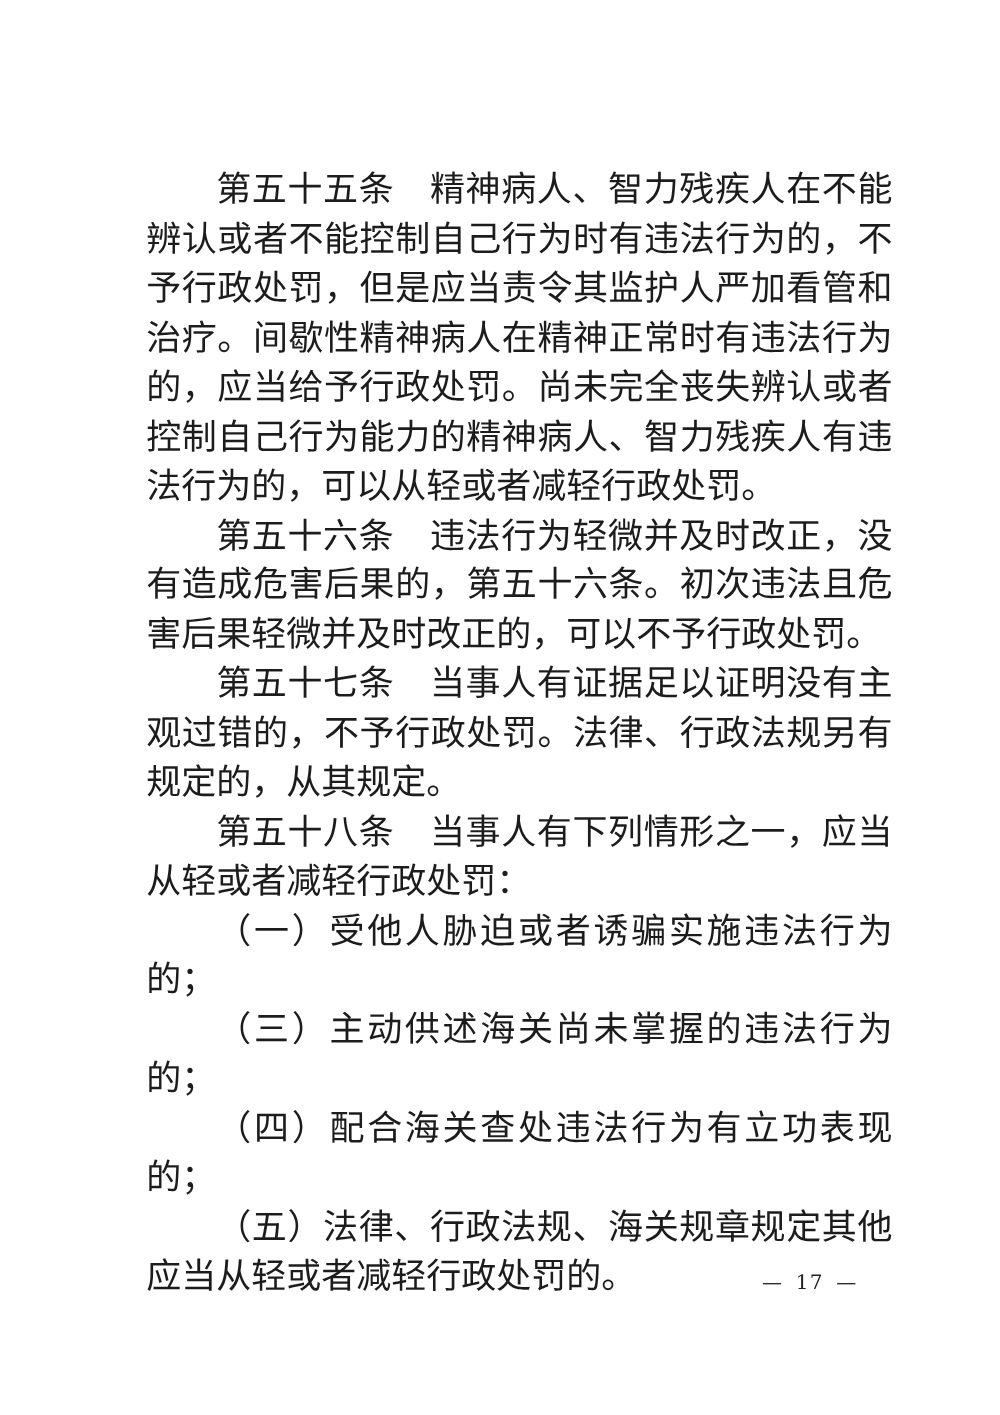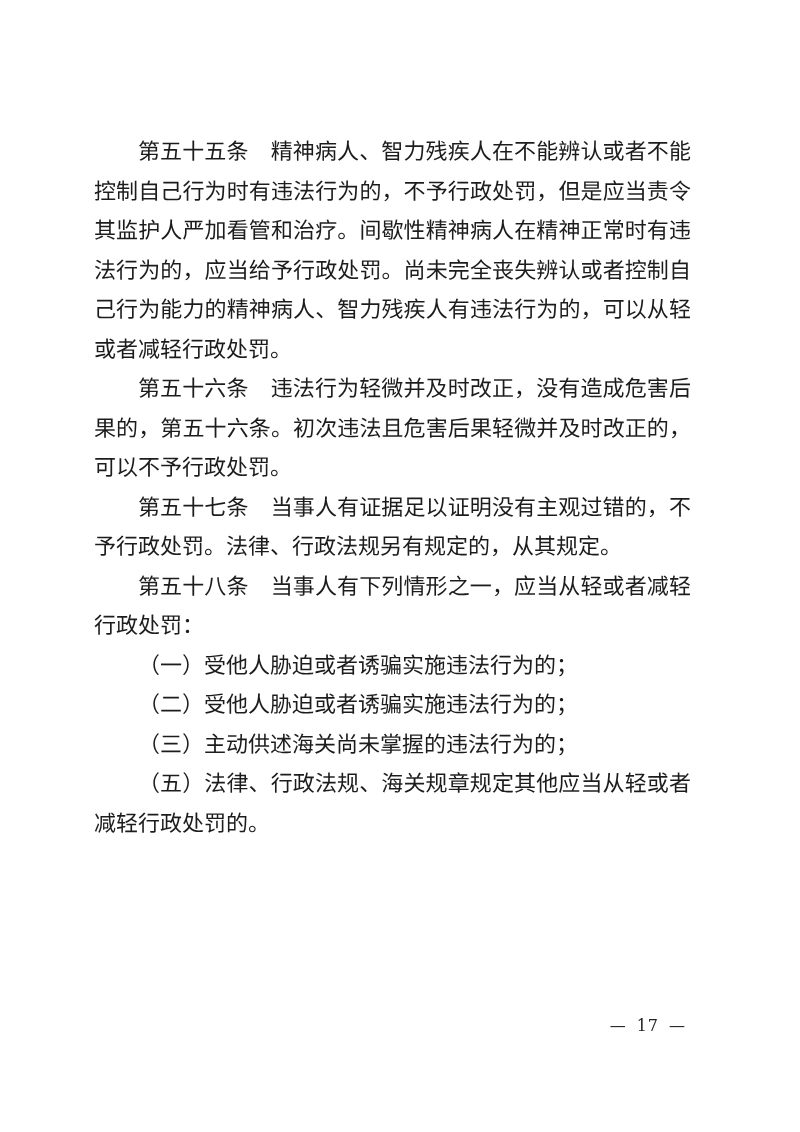--- a/index.html
+++ b/index.html
@@ -15,24 +15,24 @@
     color: #1a1a1a;
     overflow: hidden;
   }
   .page {
     position: absolute;
     inset: 0;
     background: #ffffff;
   }
   .content {
     position: absolute;
-    left: 94px;
+    left: 117px;
     top: 132px;
     width: 597px;
-    font-size: 22px;
+    font-size: 28px;
     line-height: 39.5px;
     text-align: justify;
     text-justify: inter-ideograph;
     color: #1c1c1c;
   }
   .content p {
     margin: 0;
     padding: 0;
     text-indent: 2em;
     word-break: break-all;
@@ -55,22 +55,22 @@
 <body>
 
 <div class="page">
 
   <div class="content">
     <p>第五十五条　精神病人、智力残疾人在不能辨认或者不能控制自己行为时有违法行为的，不予行政处罚，但是应当责令其监护人严加看管和治疗。间歇性精神病人在精神正常时有违法行为的，应当给予行政处罚。尚未完全丧失辨认或者控制自己行为能力的精神病人、智力残疾人有违法行为的，可以从轻或者减轻行政处罚。</p>
     <p>第五十六条　违法行为轻微并及时改正，没有造成危害后果的，第五十六条。初次违法且危害后果轻微并及时改正的，可以不予行政处罚。</p>
     <p>第五十七条　当事人有证据足以证明没有主观过错的，不予行政处罚。法律、行政法规另有规定的，从其规定。</p>
     <p>第五十八条　当事人有下列情形之一，应当从轻或者减轻行政处罚：</p>
     <p>（一）受他人胁迫或者诱骗实施违法行为的；</p>
-    <p>（二）受他人胁迫或者诱骗实施违法行为的；</p>
     <p>（三）主动供述海关尚未掌握的违法行为的；</p>
+    <p>（四）配合海关查处违法行为有立功表现的；</p>
     <p>（五）法律、行政法规、海关规章规定其他应当从轻或者减轻行政处罚的。</p>
   </div>
 
   <div class="footer">
     <span>—</span><span class="num">17</span><span>—</span>
   </div>
 
 </div>
 
 </body></html>

